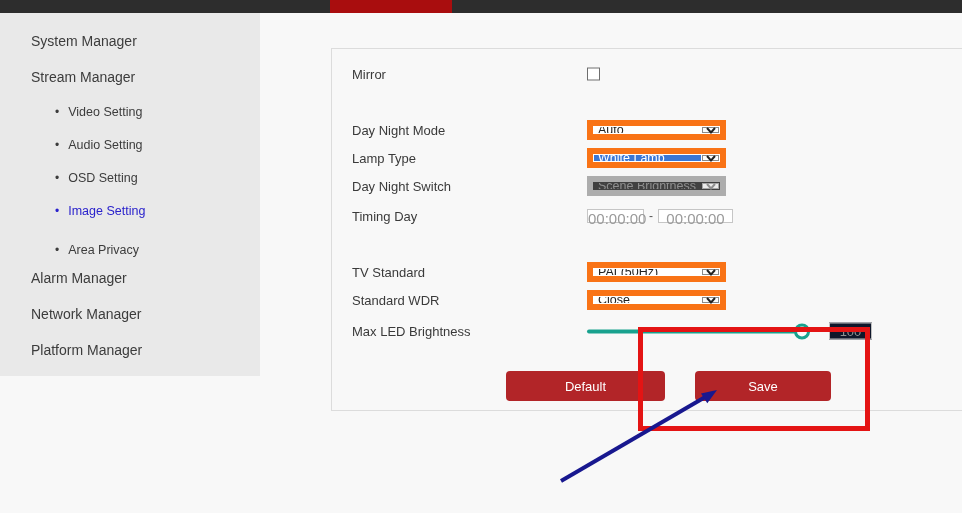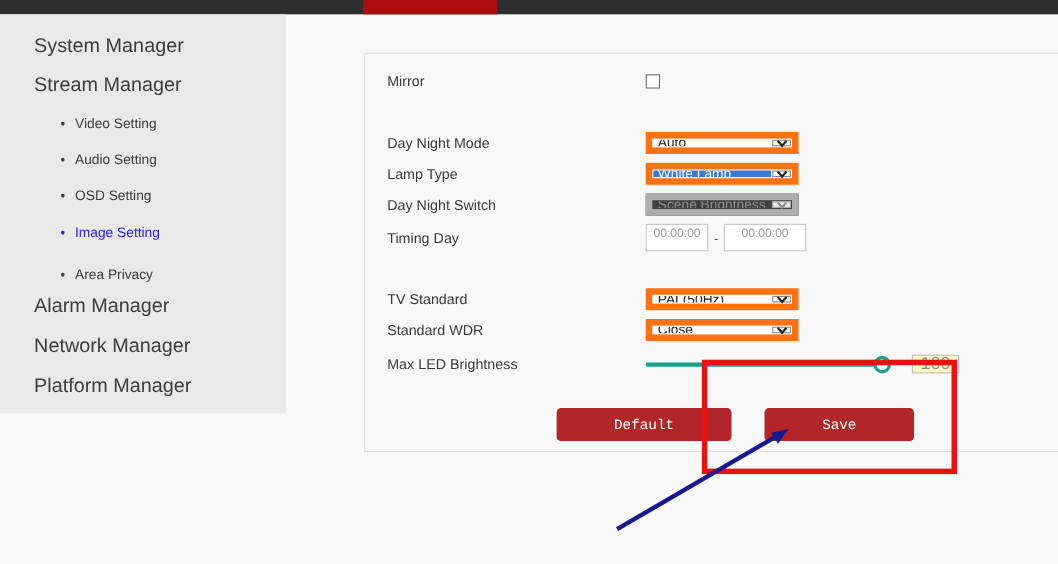--- a/index.html
+++ b/index.html
@@ -9,21 +9,21 @@
     background:#f8f8f8;
     font-family:"Liberation Sans", sans-serif;
     color:#3a3a3a;
   }
   
   .topbar { position:absolute; left:0; top:0; width:962px; height:13px; background:#2d2d2d; }
   .topbar-accent { position:absolute; left:330px; top:0; width:122px; height:13px; background:#a90d0e; }
   
   .sidebar { position:absolute; left:0; top:13px; width:260px; height:363px; background:#e9e9e9; }
   .side-item { position:absolute; height:16px; line-height:16px; cursor:pointer; white-space:nowrap; }
-  .side-item.top { left:31px; font-size:18px; color:#3c3c3c; }
+  .side-item.top { left:31px; font-size:14px; color:#3c3c3c; }
   .side-item.sub { left:55px; font-size:12.5px; color:#3c3c3c; }
   .side-item .bullet { display:inline-block; margin-right:9px; font-size:12px; color:#3c3c3c; }
   .side-item.active, .side-item.active .bullet { color:#2a22cc; }
   
   .panel {
     position:absolute; left:293px; top:48px; width:669px; height:363px;
     border:1px solid #dcdcdc; border-right:none; background:#f8f8f8;margin-left:38px;
   }
   .row { position:absolute; left:0; right:0; height:28px; }
   .lbl { position:absolute; left:20px; top:50%; transform:translateY(-50%); font-size:13px; color:#3a3a3a; }
@@ -43,45 +43,45 @@
     display:flex; align-items:center; justify-content:center; cursor:pointer;
   }
   .select.focused .select-value { background:#3b77d5; color:#fff; }
   .select.disabled { background:#404040; border-color:#adadad; cursor:default; }
   .select.disabled .select-value { color:#8f8f8f; }
   .select.disabled .select-arrow { background:#ebebeb; border-color:#a5a5a5; }
   .select.disabled .chev { stroke:#8f8f8f; }
   .chev { stroke:#222; stroke-width:2; fill:none; }
   
   .time-input {
-    height:25px; background:#fff; border:1px solid #c6c6c6;
-    font-size:11px; color:#9a9a9a; text-align:center; line-height:17px;
+    height:14px; background:#fff; border:1px solid #c6c6c6;
+    font-size:15px; color:#9a9a9a; text-align:center; line-height:17px;
   }
   .time-from { width:57px; }
   .time-to { width:75px; }
   .time-sep { margin:0 5px; font-size:12px; color:#555; }
   .suffix { margin-left:10px; font-size:12.5px; color:#3a3a3a; }
   
   .slider-track { position:relative; width:223px; height:4px; background:#18a18e; border-radius:2px; cursor:pointer; }
   .slider-thumb {
     position:absolute; left:215px; top:50%; transform:translate(-50%,-50%);
     width:16px; height:16px; border-radius:50%;
     background:#fbfbfb; border:3px solid #18a18e; cursor:grab;
   }
   .slider-value {
     margin-left:19px; width:43px; height:17px;
-    background:#fef9c3; border:1px solid #c0c0c0;
-    font-size:16px; color:#8f8f8f; text-align:center; line-height:15px;
+    background:#0f172a; border:1px solid #c0c0c0;
+    font-size:13px; color:#8f8f8f; text-align:center; line-height:15px;
   }
   
   .btn-row { position:absolute; top:322px; left:0; right:0; height:30px; }
   .btn {
     position:absolute; top:0; height:30px; border:none; border-radius:4px;
     background:#b22528; color:#fff; font-size:13px;
-    font-family:Liberation Mono, monospace; cursor:pointer;
+    font-family:Liberation Sans, sans-serif; cursor:pointer;
     display:flex; align-items:center; justify-content:center;
   }
   .btn-default { left:174px; width:159px; }
   .btn-save { left:363px; width:136px; }
   
   .annot-rect {
     position:absolute; left:638px; top:327px; width:232px; height:104px;
     border:5px solid #e41414; pointer-events:none;
   }
   .annot-arrow { position:absolute; left:0; top:0; width:962px; height:513px; pointer-events:none; }

